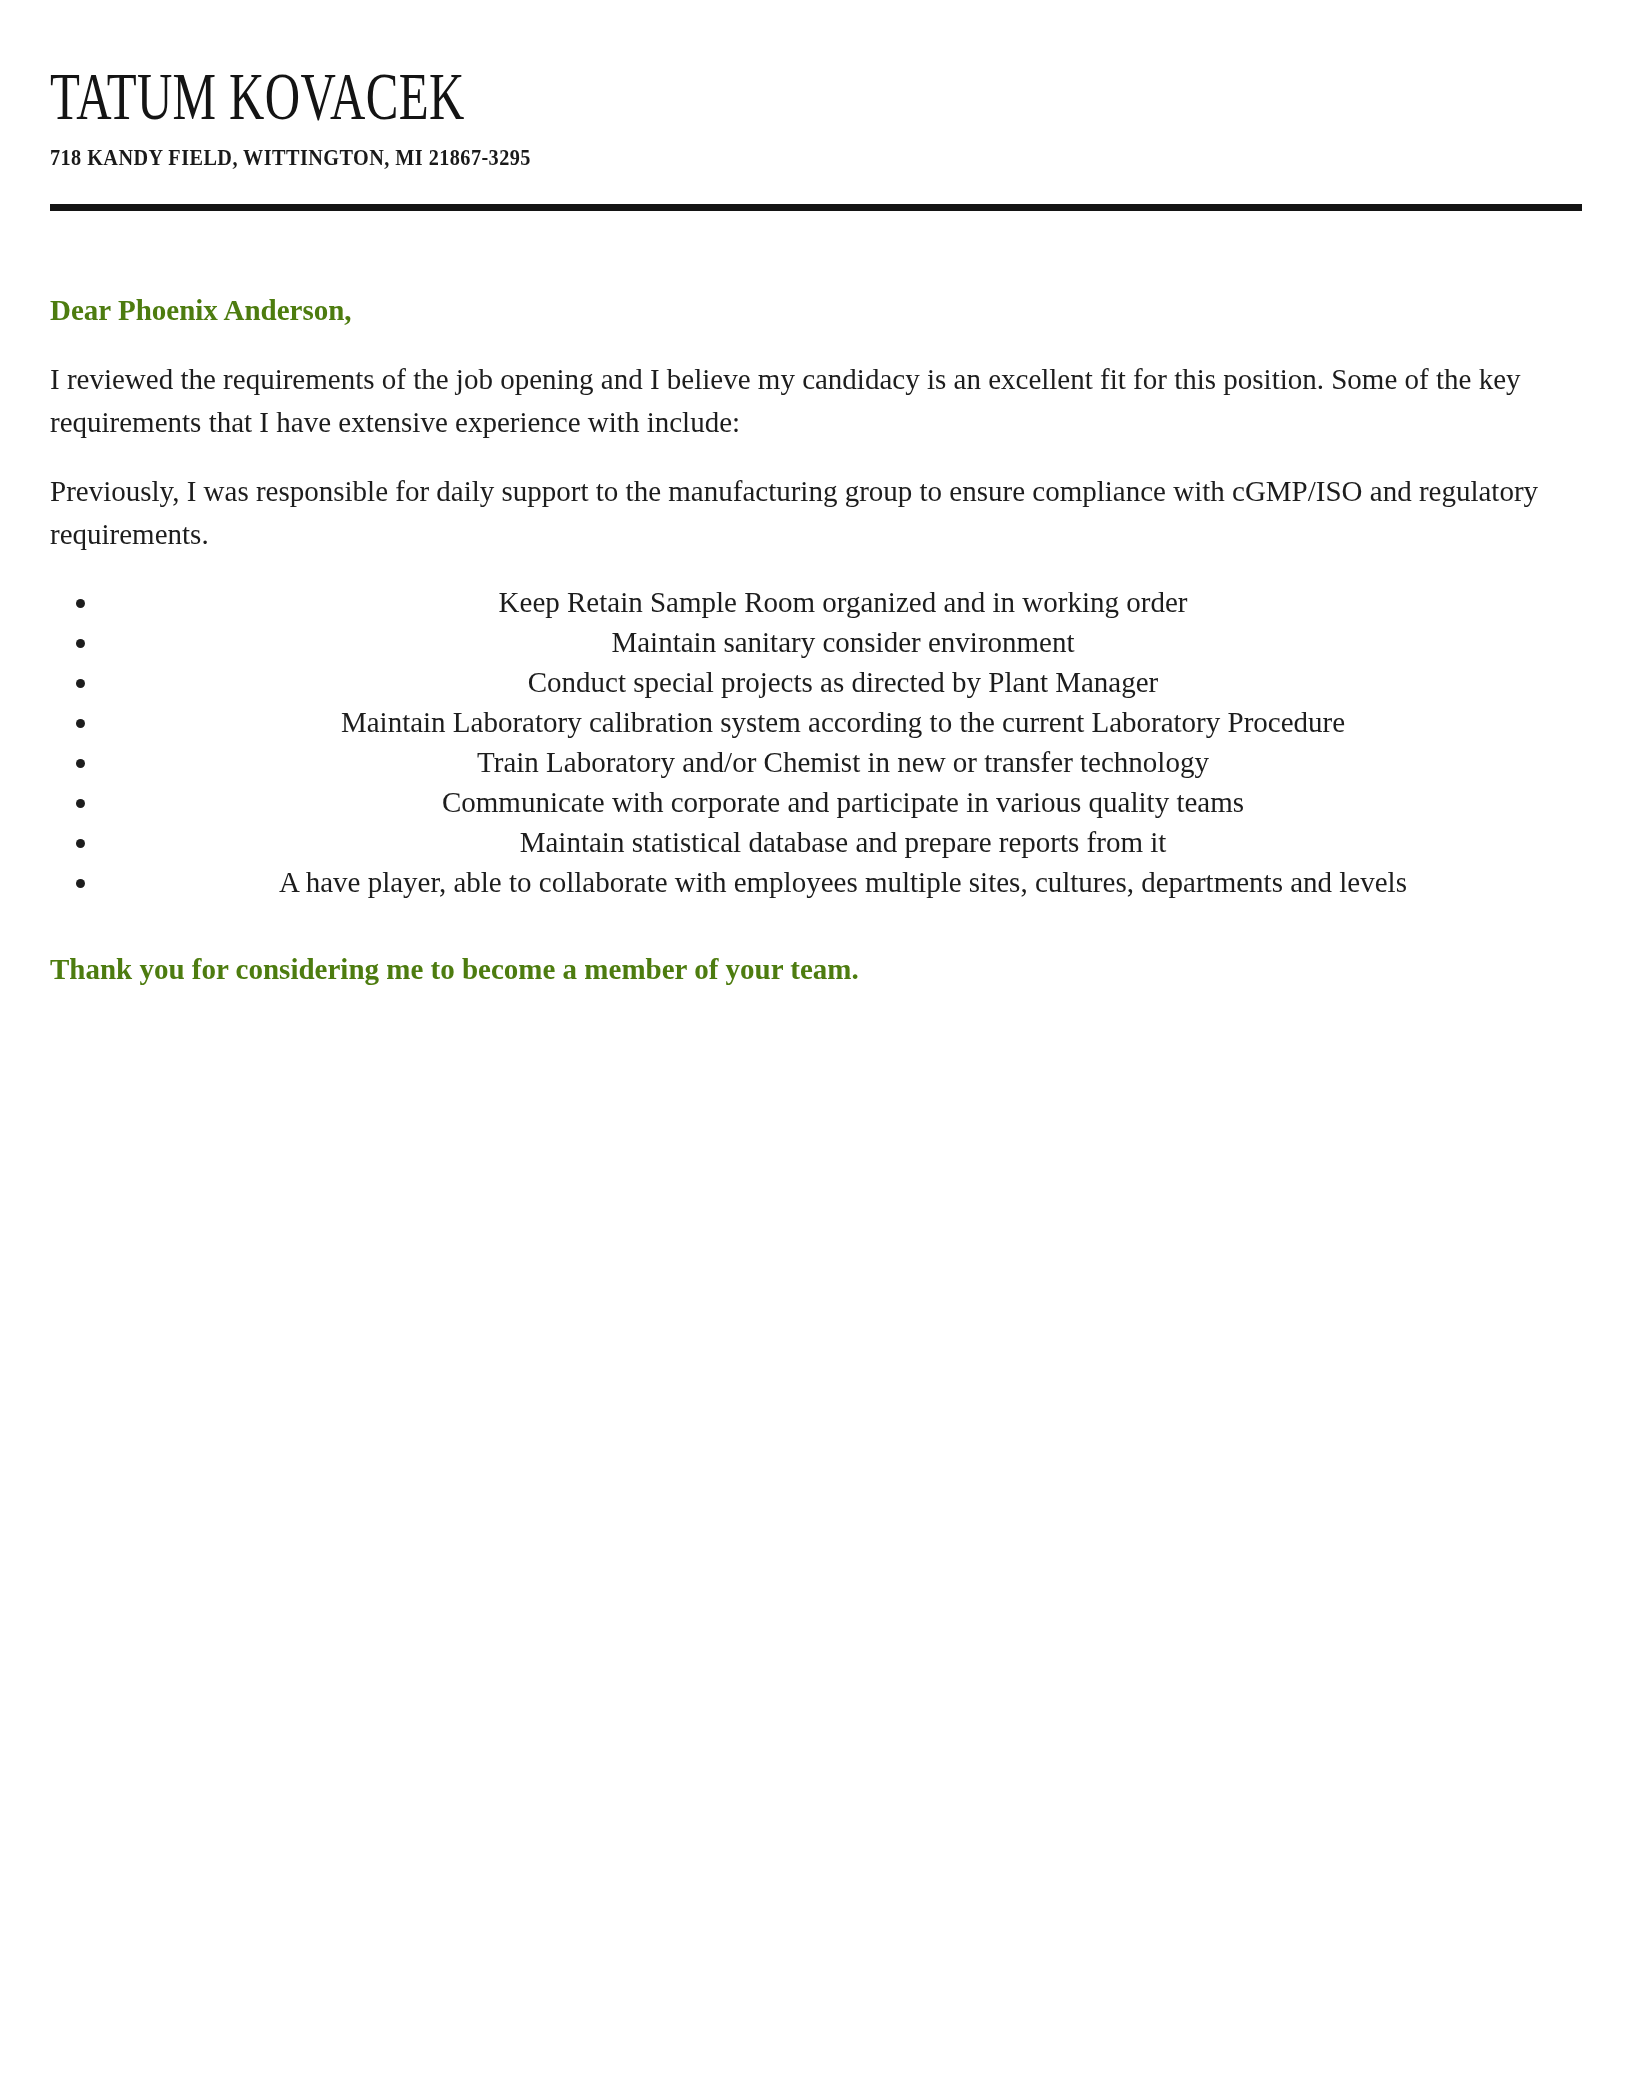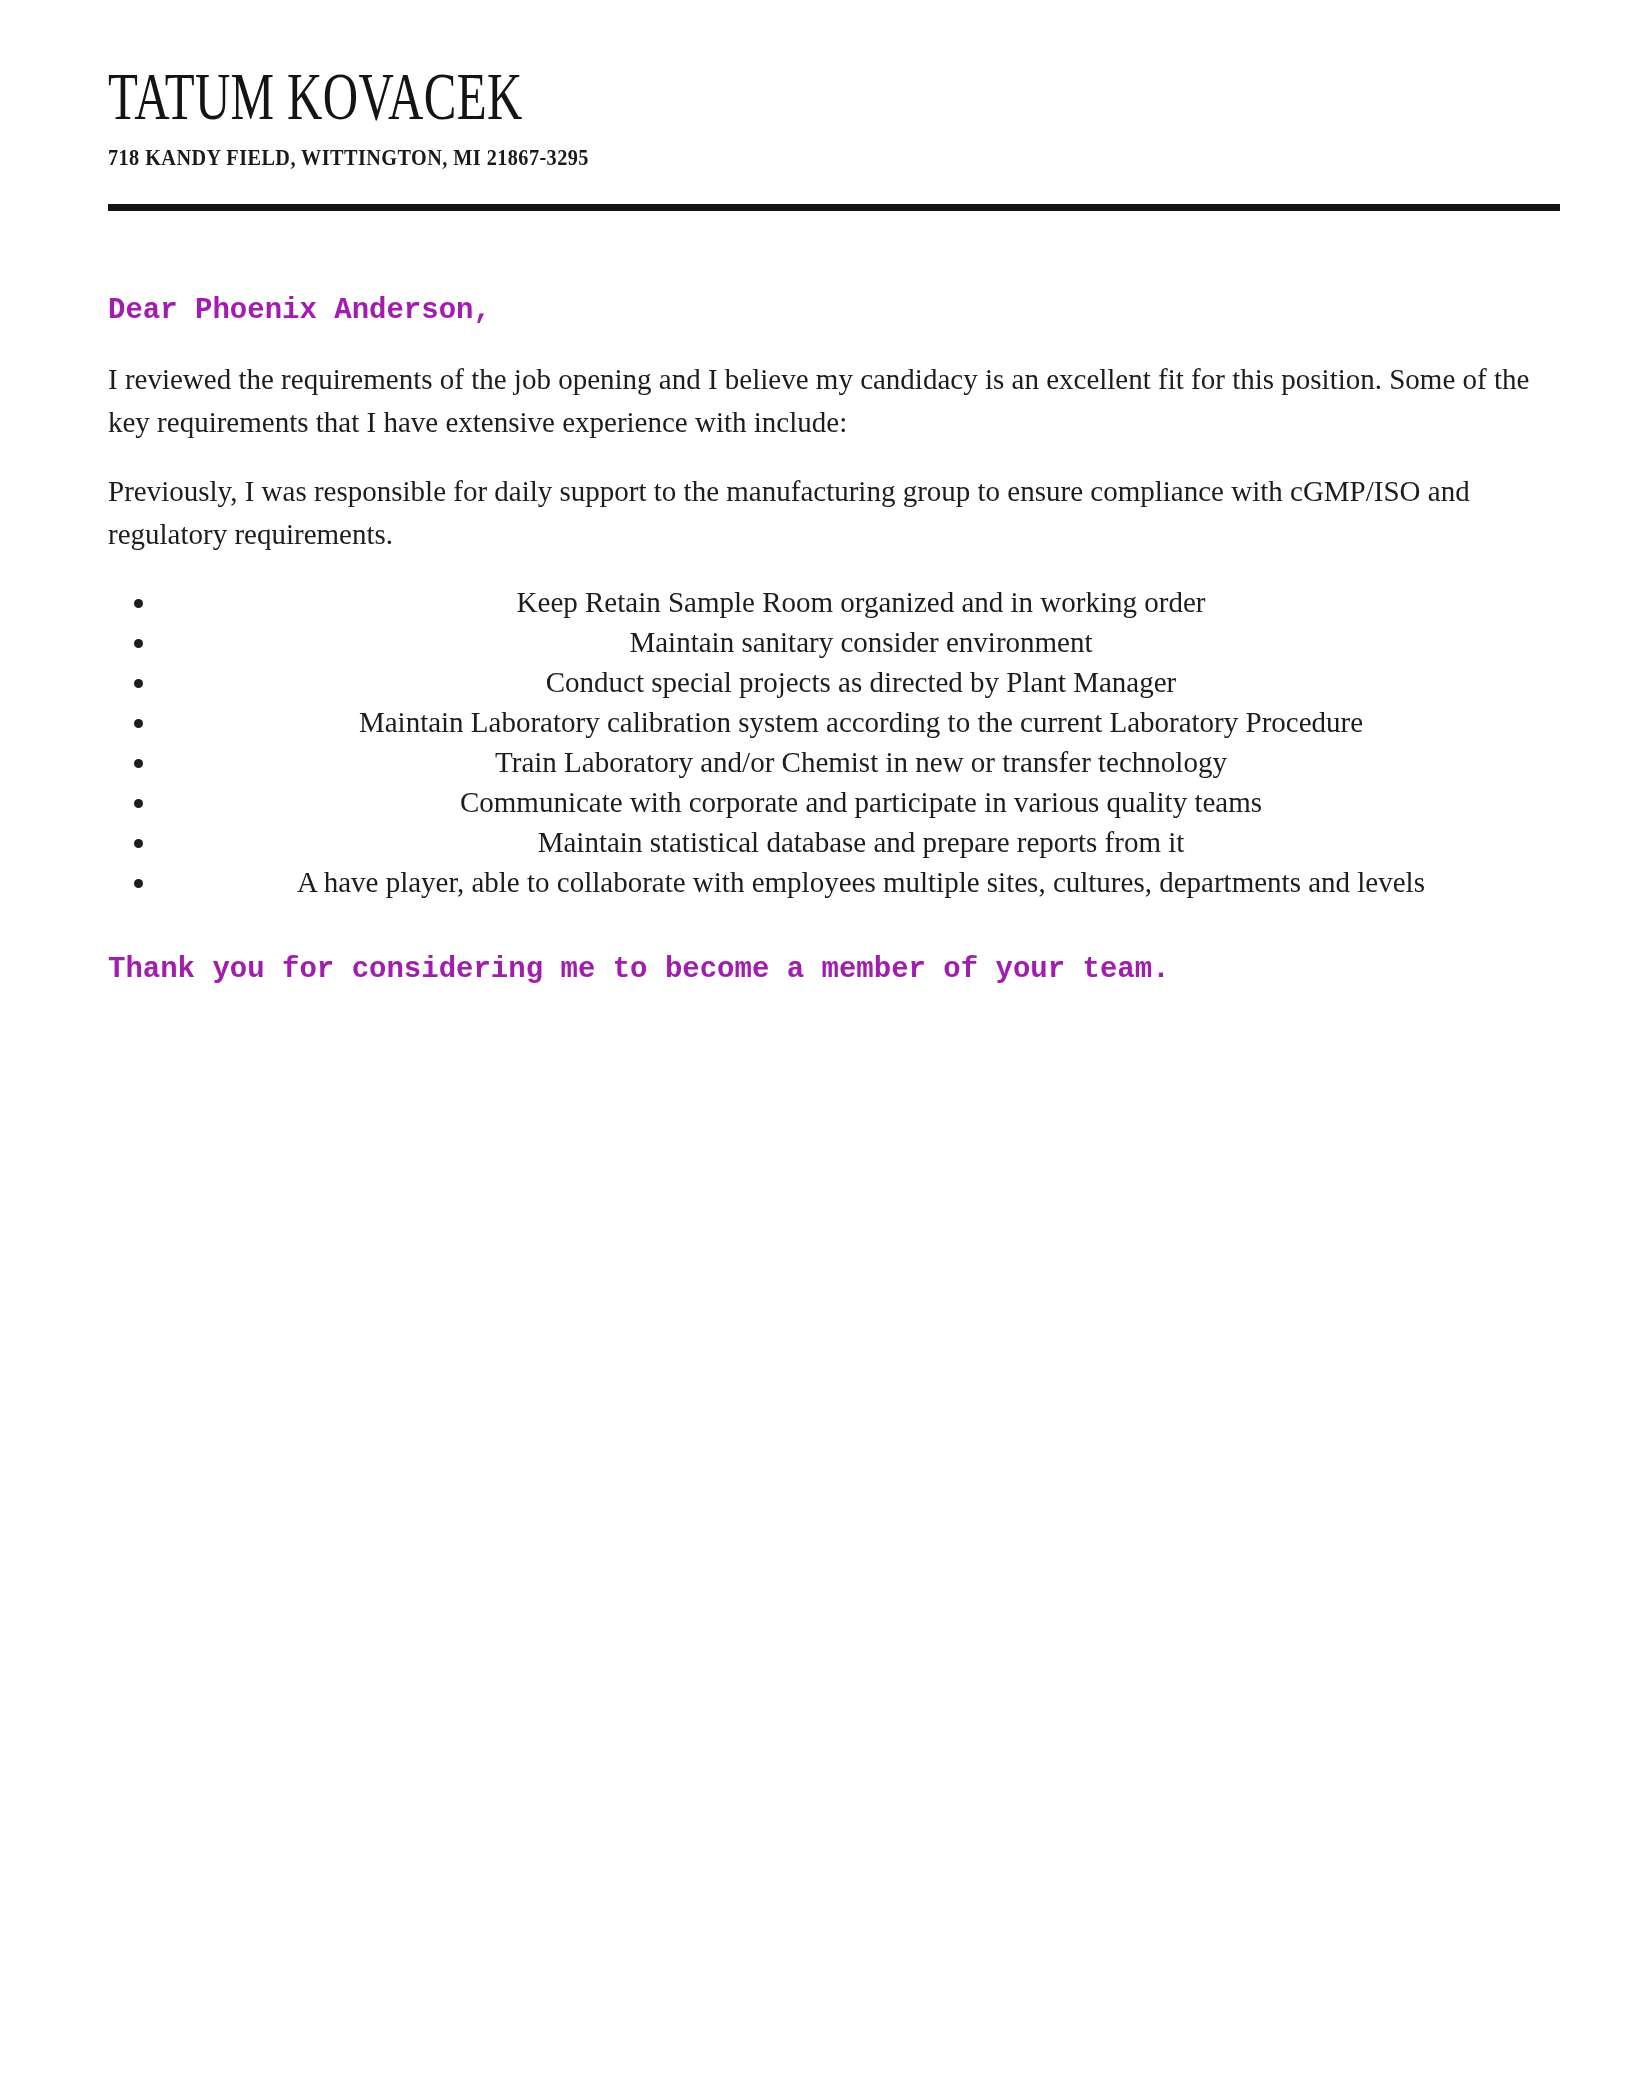--- a/index.html
+++ b/index.html
@@ -12,22 +12,21 @@
     position: relative;
     width: 1632px;
     height: 2098px;
     background: #ffffff;
     font-family: "Liberation Serif", "DejaVu Serif", serif;
     color: #1d1d1d;
     overflow: hidden;
   }
 
   .content {
-    padding: 0 72px;
-    margin-left: 36px;
+    padding: 0 50px;
   }
 
   
   .header {
     padding-top: 62px;
   }
 
   .sender-name {
     font-size: 68px;
     font-weight: 400;
@@ -65,22 +64,21 @@
     line-height: 43px;
   }
 
   .letter p {
     margin: 0 0 26px 0;
   }
 
   .greeting,
   .closing-emphasis {
     font-weight: 700;
-    color: #a21caf;
-    font-family: Liberation Mono, monospace;
+    color: #4d7c0f;
   }
 
   .requirements-list {
     list-style: disc;
     margin: 2px 0 46px 0;
     padding-left: 50px;
     text-align: center;
   }
 
   .requirements-list li {

